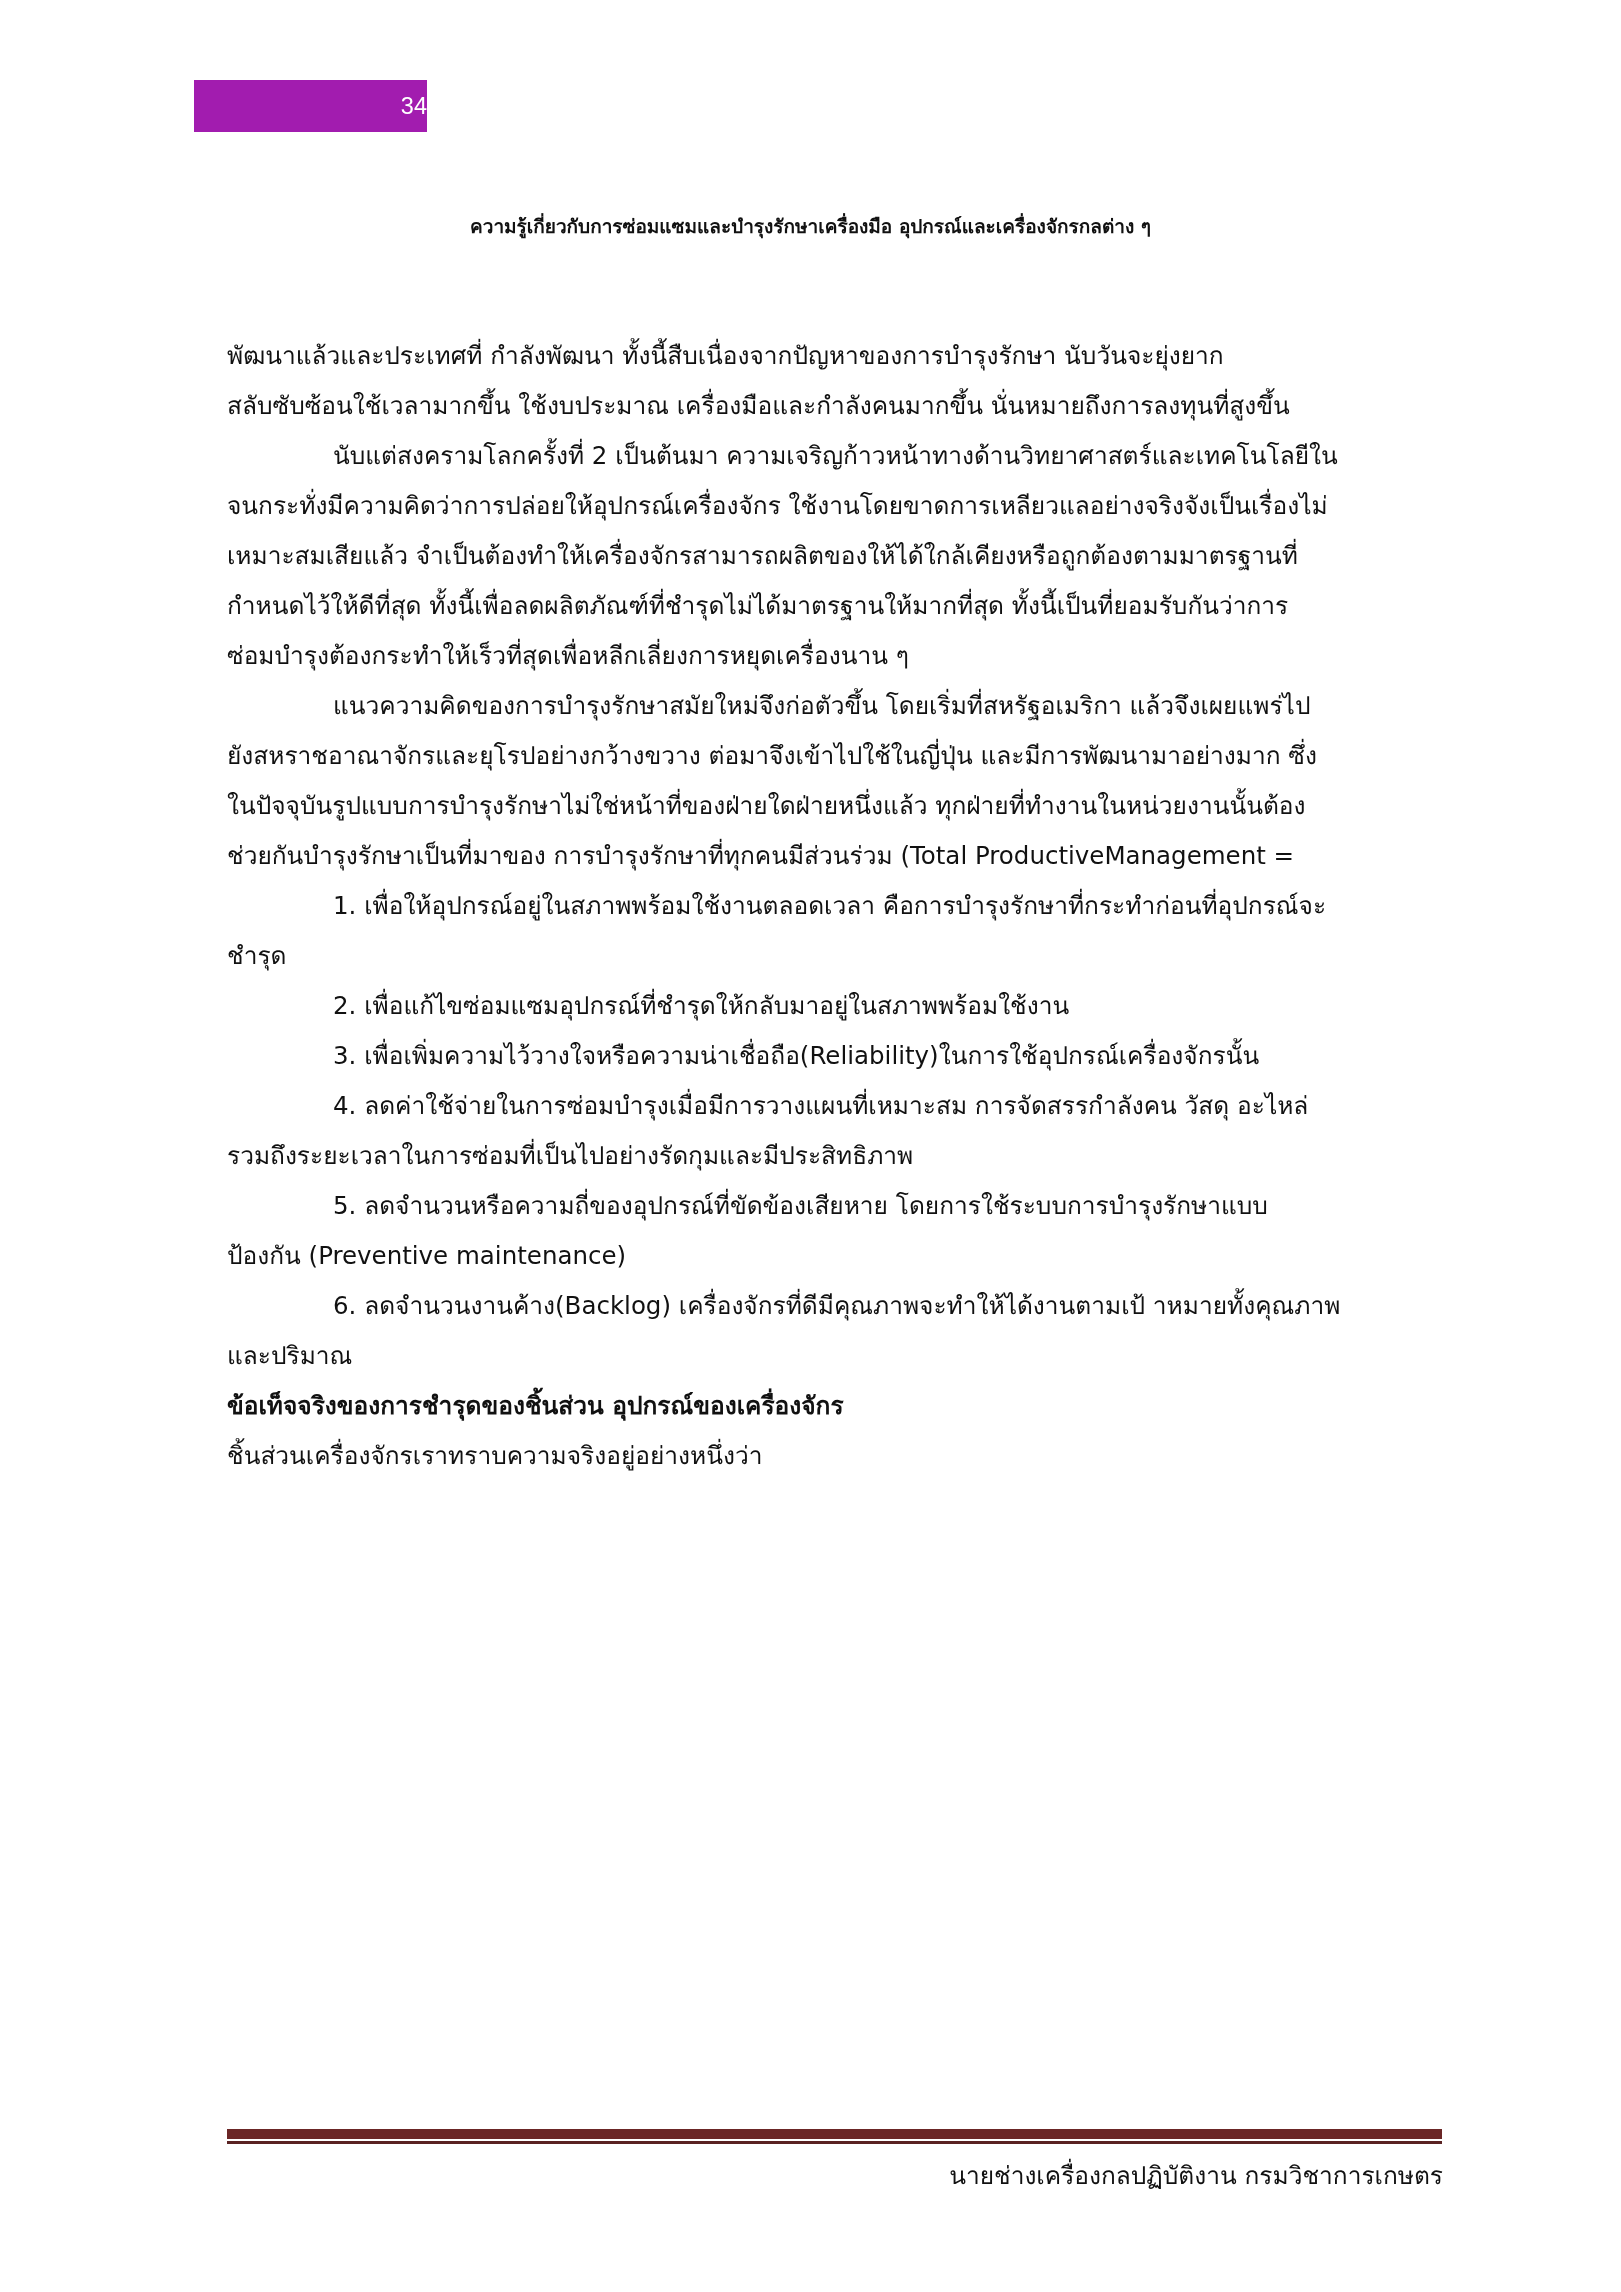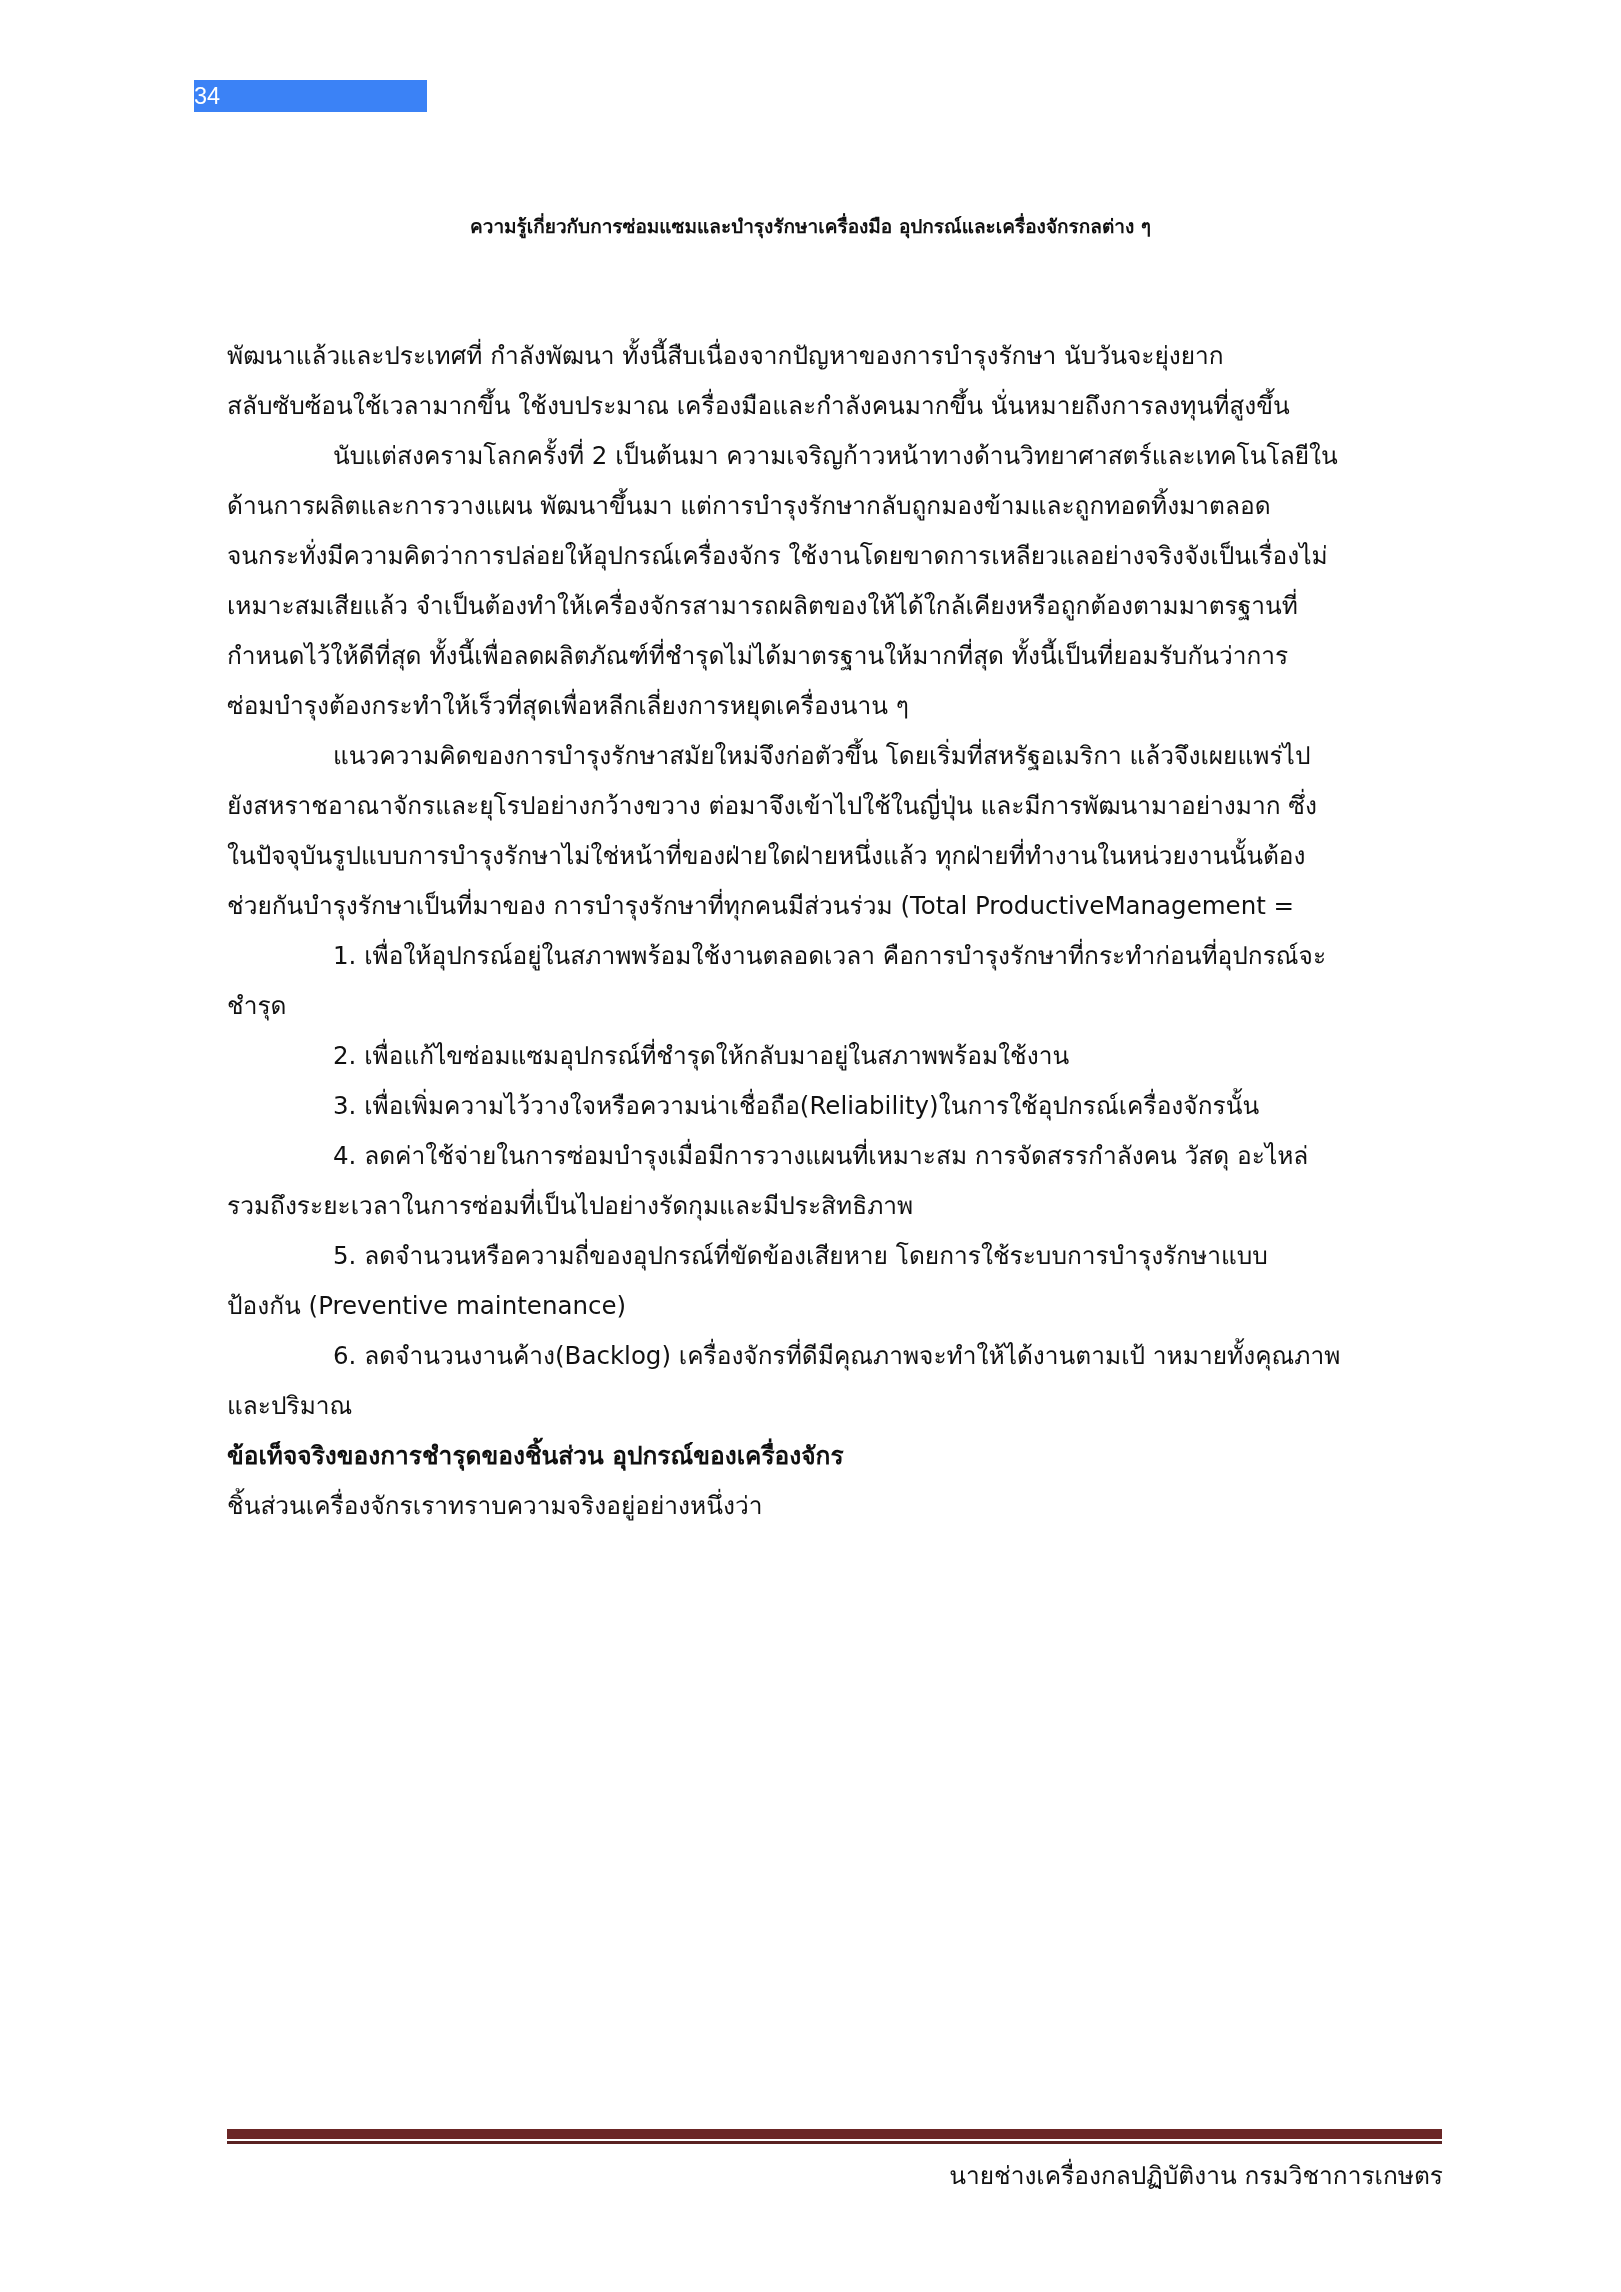--- a/index.html
+++ b/index.html
@@ -13,26 +13,26 @@
     position: relative;
     overflow: hidden;
     font-family: "DejaVu Sans", "Liberation Sans", sans-serif;
     color: #111111;
   }
   .page-num-box {
     position: absolute;
     left: 194px;
     top: 80px;
     width: 233px;
-    height: 32px;
-    background: #3b82f6;
+    height: 52px;
+    background: #a21caf;
     color: #ffffff;
     display: flex;
     align-items: center;
-    justify-content: flex-start;
+    justify-content: flex-end;
     font-size: 23.5px;
     font-family: "Liberation Sans", sans-serif;
   }
   .title {
     position: absolute;
     left: 0;
     width: 1621px;
     top: 199px;
     text-align: center;
     font-weight: bold;
@@ -91,21 +91,20 @@
 </div>
 
 <div class="title">ความรู้เกี่ยวกับการซ่อมแซมและบำรุงรักษาเครื่องมือ อุปกรณ์และเครื่องจักรกลต่าง ๆ</div>
 
 <div class="body-text">
 
   <div class="line">พัฒนาแล้วและประเทศที่ กำลังพัฒนา ทั้งนี้สืบเนื่องจากปัญหาของการบำรุงรักษา นับวันจะยุ่งยาก</div>
   <div class="line">สลับซับซ้อนใช้เวลามากขึ้น ใช้งบประมาณ เครื่องมือและกำลังคนมากขึ้น นั่นหมายถึงการลงทุนที่สูงขึ้น</div>
 
   <div class="line indent">นับแต่สงครามโลกครั้งที่ 2 เป็นต้นมา ความเจริญก้าวหน้าทางด้านวิทยาศาสตร์และเทคโนโลยีใน</div>
-  <div class="line">ด้านการผลิตและการวางแผน พัฒนาขึ้นมา แต่การบำรุงรักษากลับถูกมองข้ามและถูกทอดทิ้งมาตลอด</div>
   <div class="line">จนกระทั่งมีความคิดว่าการปล่อยให้อุปกรณ์เครื่องจักร ใช้งานโดยขาดการเหลียวแลอย่างจริงจังเป็นเรื่องไม่</div>
   <div class="line">เหมาะสมเสียแล้ว จำเป็นต้องทำให้เครื่องจักรสามารถผลิตของให้ได้ใกล้เคียงหรือถูกต้องตามมาตรฐานที่</div>
   <div class="line">กำหนดไว้ให้ดีที่สุด ทั้งนี้เพื่อลดผลิตภัณฑ์ที่ชำรุดไม่ได้มาตรฐานให้มากที่สุด ทั้งนี้เป็นที่ยอมรับกันว่าการ</div>
   <div class="line">ซ่อมบำรุงต้องกระทำให้เร็วที่สุดเพื่อหลีกเลี่ยงการหยุดเครื่องนาน ๆ</div>
 
   <div class="line indent">แนวความคิดของการบำรุงรักษาสมัยใหม่จึงก่อตัวขึ้น โดยเริ่มที่สหรัฐอเมริกา แล้วจึงเผยแพร่ไป</div>
   <div class="line">ยังสหราชอาณาจักรและยุโรปอย่างกว้างขวาง ต่อมาจึงเข้าไปใช้ในญี่ปุ่น และมีการพัฒนามาอย่างมาก ซึ่ง</div>
   <div class="line">ในปัจจุบันรูปแบบการบำรุงรักษาไม่ใช่หน้าที่ของฝ่ายใดฝ่ายหนึ่งแล้ว ทุกฝ่ายที่ทำงานในหน่วยงานนั้นต้อง</div>
   <div class="line">ช่วยกันบำรุงรักษาเป็นที่มาของ การบำรุงรักษาที่ทุกคนมีส่วนร่วม (Total ProductiveManagement =</div>
 

